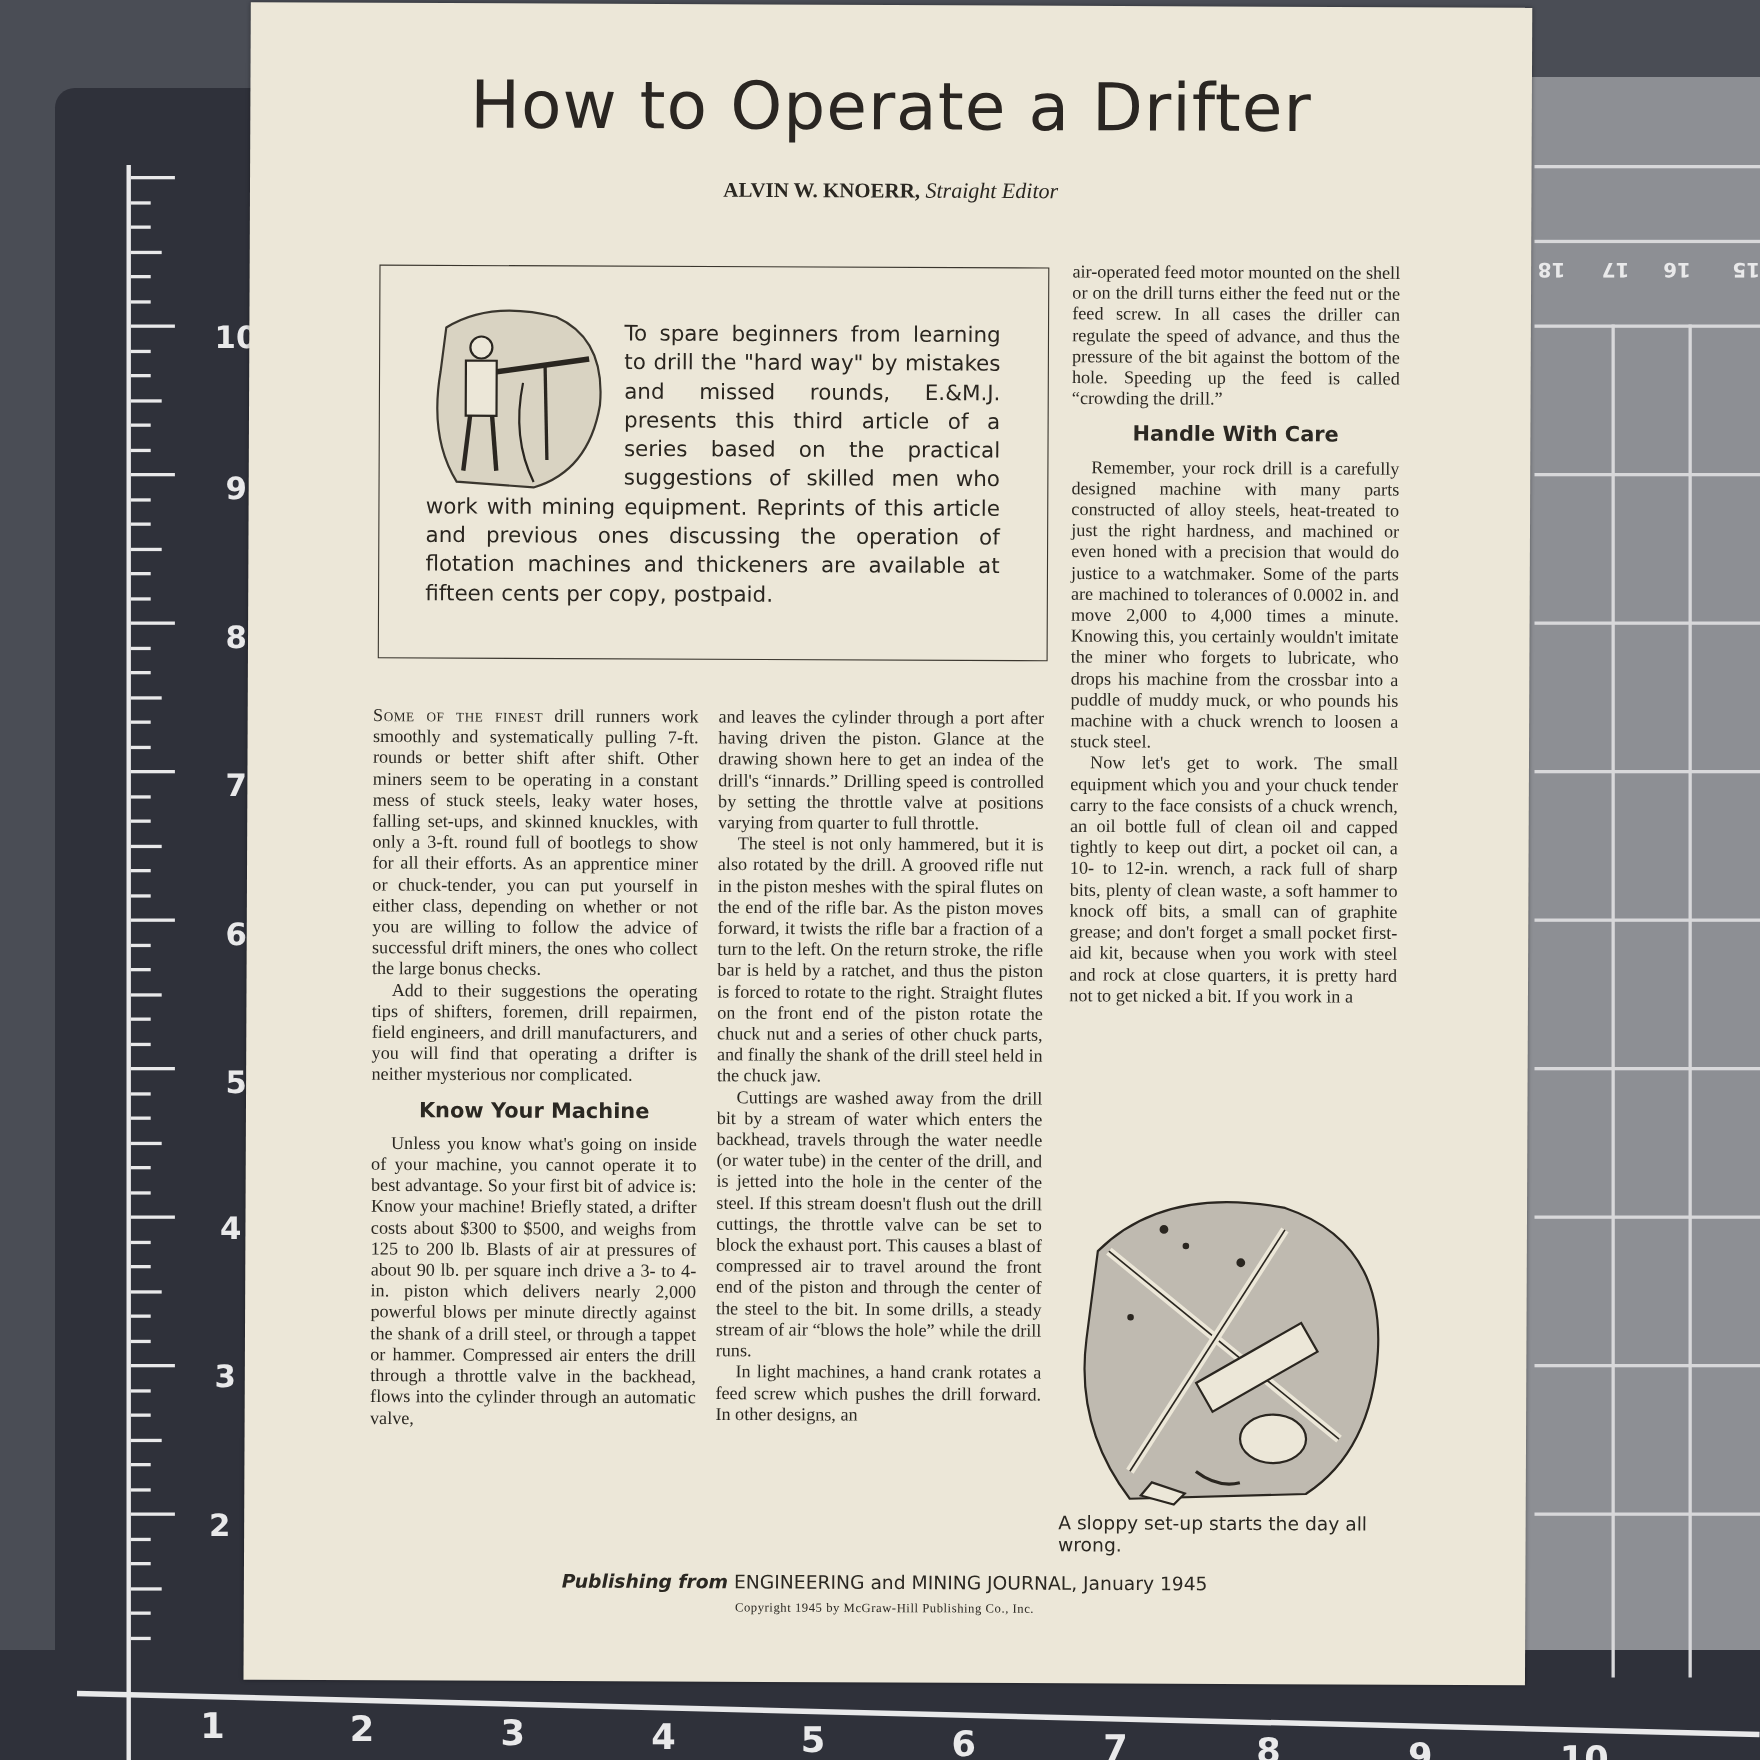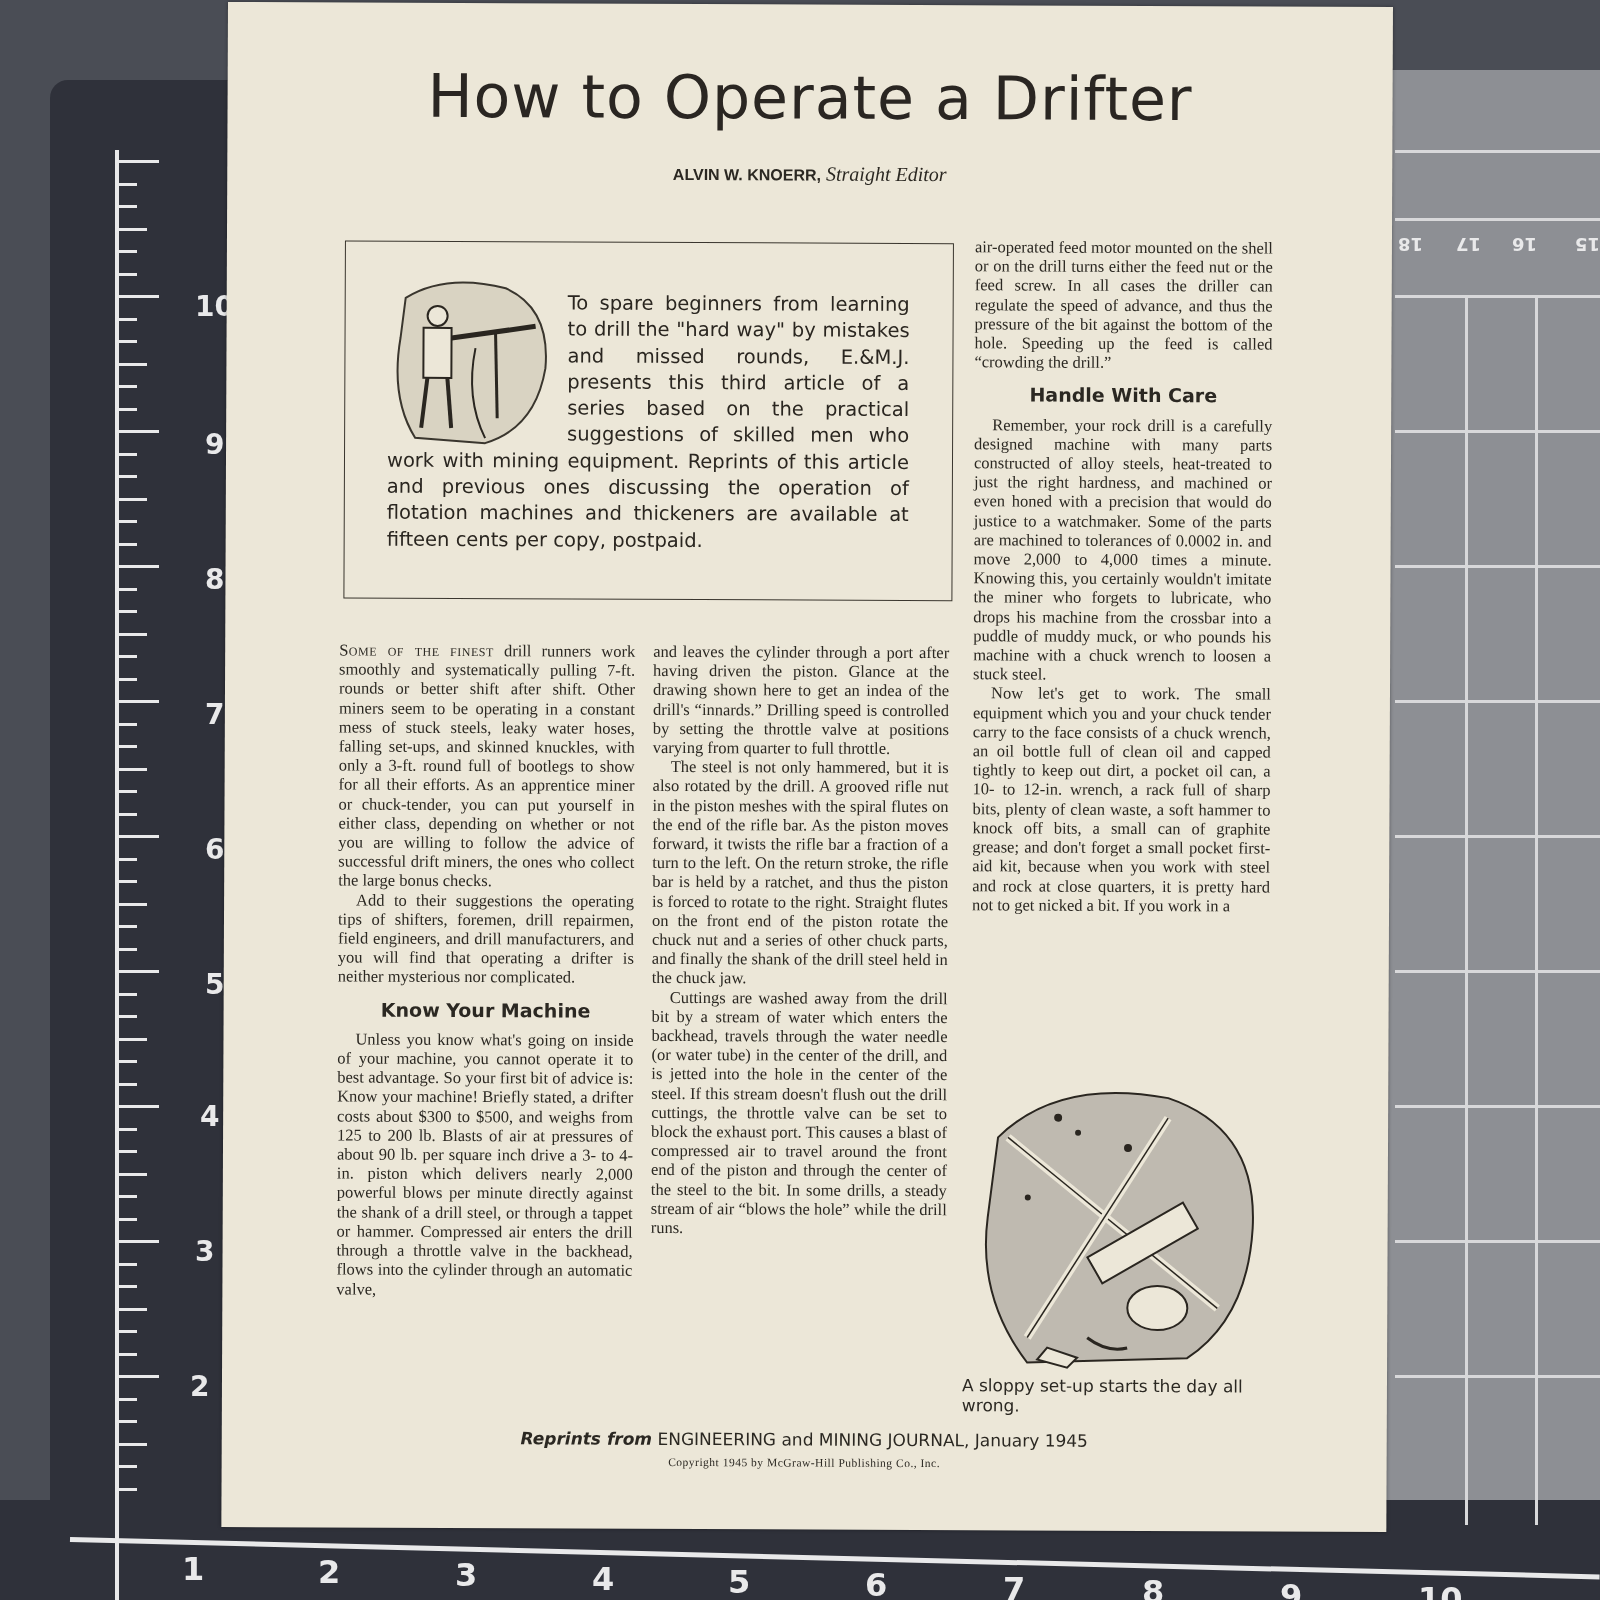--- a/index.html
+++ b/index.html
@@ -45,21 +45,21 @@
     color:#2b2822;
   }
   .title {
     position:absolute; left:0; right:0; top:58px; text-align:center;
     font-family:"DejaVu Sans", sans-serif; font-size:60px; font-weight:500;
     letter-spacing:1px; color:#2a2622;
   }
   .byline {
     position:absolute; left:0; right:0; top:158px; text-align:center; font-size:20px;
   }
-  .byline .name { font-family:Liberation Sans, sans-serif; font-weight:bold; font-size:16px; }
+  .byline .name { font-family:Liberation Serif, serif; font-weight:bold; font-size:19px; }
   .byline .role { font-style:italic; }
 
   .intro-box {
     position:absolute; left:118px; top:238px; width:607px; height:356px;
     border:1.5px solid #3a362e;
   }
   .intro-illus {
     position:absolute; left:40px; top:36px; width:170px; height:170px;
   }
   .intro-text {
@@ -238,20 +238,21 @@
     <p class="noindent"><span class="smallcaps">Some of the finest</span><span> drill runners work smoothly and systematically pulling 7-ft. rounds or better shift after shift.  Other miners seem to be operating in a constant mess of stuck steels, leaky water hoses, falling set-ups, and skinned knuckles, with only a 3-ft. round full of bootlegs to show for all their efforts.  As an apprentice miner or chuck-tender, you can put yourself in either class, depending on whether or not you are willing to follow the advice of successful drift miners, the ones who collect the large bonus checks.</span></p>
     <p>Add to their suggestions the operating tips of shifters, foremen, drill repairmen, field engineers, and drill manufacturers, and you will find that operating a drifter is neither mysterious nor complicated.</p>
     <h3>Know Your Machine</h3>
     <p>Unless you know what's going on inside of your machine, you cannot operate it to best advantage.  So your first bit of advice is: Know your machine!  Briefly stated, a drifter costs about $300 to $500, and weighs from 125 to 200 lb.  Blasts of air at pressures of about 90 lb. per square inch drive a 3- to 4-in. piston which delivers nearly 2,000 powerful blows per minute directly against the shank of a drill steel, or through a tappet or hammer.  Compressed air enters the drill through a throttle valve in the backhead, flows into the cylinder through an automatic valve,</p>
   </div>
 
   <div class="col col2">
     <p class="noindent">and leaves the cylinder through a port after having driven the piston.  Glance at the drawing shown here to get an indea of the drill's “innards.”  Drilling speed is controlled by setting the throttle valve at positions varying from quarter to full throttle.</p>
     <p>The steel is not only hammered, but it is also rotated by the drill.  A grooved rifle nut in the piston meshes with the spiral flutes on the end of the rifle bar.  As the piston moves forward, it twists the rifle bar a fraction of a turn to the left.  On the return stroke, the rifle bar is held by a ratchet, and thus the piston is forced to rotate to the right.  Straight flutes on the front end of the piston rotate the chuck nut and a series of other chuck parts, and finally the shank of the drill steel held in the chuck jaw.</p>
     <p>Cuttings are washed away from the drill bit by a stream of water which enters the backhead, travels through the water needle (or water tube) in the center of the drill, and is jetted into the hole in the center of the steel.  If this stream doesn't flush out the drill cuttings, the throttle valve can be set to block the exhaust port.  This causes a blast of compressed air to travel around the front end of the piston and through the center of the steel to the bit.  In some drills, a steady stream of air “blows the hole” while the drill runs.</p>
+    <p>In light machines, a hand crank rotates a feed screw which pushes the drill forward.  In other designs, an</p>
   </div>
 
   <div class="col col3">
     <p class="noindent">air-operated feed motor mounted on the shell or on the drill turns either the feed nut or the feed screw.  In all cases the driller can regulate the speed of advance, and thus the pressure of the bit against the bottom of the hole.  Speeding up the feed is called “crowding the drill.”</p>
     <h3>Handle With Care</h3>
     <p>Remember, your rock drill is a carefully designed machine with many parts constructed of alloy steels, heat-treated to just the right hardness, and machined or even honed with a precision that would do justice to a watchmaker.  Some of the parts are machined to tolerances of 0.0002 in. and move 2,000 to 4,000 times a minute.  Knowing this, you certainly wouldn't imitate the miner who forgets to lubricate, who drops his machine from the crossbar into a puddle of muddy muck, or who pounds his machine with a chuck wrench to loosen a stuck steel.</p>
     <p>Now let's get to work.  The small equipment which you and your chuck tender carry to the face consists of a chuck wrench, an oil bottle full of clean oil and capped tightly to keep out dirt, a pocket oil can, a 10- to 12-in. wrench, a rack full of sharp bits, plenty of clean waste, a soft hammer to knock off bits, a small can of graphite grease; and don't forget a small pocket first-aid kit, because when you work with steel and rock at close quarters, it is pretty hard not to get nicked a bit.  If you work in a</p>
   </div>
 
   <svg class="illus2" viewBox="0 0 300 300">
@@ -265,17 +266,17 @@
     <path d="M80 270 L110 280 L100 290 L70 282 Z" fill="#ece7d8" stroke="#2a2620" stroke-width="2"></path>
     <path d="M120 260 Q140 275 160 270" fill="none" stroke="#2a2620" stroke-width="3"></path>
     <circle cx="90" cy="40" r="4" fill="#2a2620"></circle>
     <circle cx="110" cy="55" r="3" fill="#2a2620"></circle>
     <circle cx="160" cy="70" r="4" fill="#2a2620"></circle>
     <circle cx="60" cy="120" r="3" fill="#2a2620"></circle>
   </svg>
   <div class="caption">A sloppy set-up starts the day all wrong.</div>
 
   <div class="footer1">
-    <span class="it">Reprints from</span>
+    <span class="it">Publishing from</span>
     <span>ENGINEERING and MINING JOURNAL, January 1945</span>
   </div>
   <div class="footer2">Copyright 1945 by McGraw-Hill Publishing Co., Inc.</div>
 </div>
 
 </body></html>

